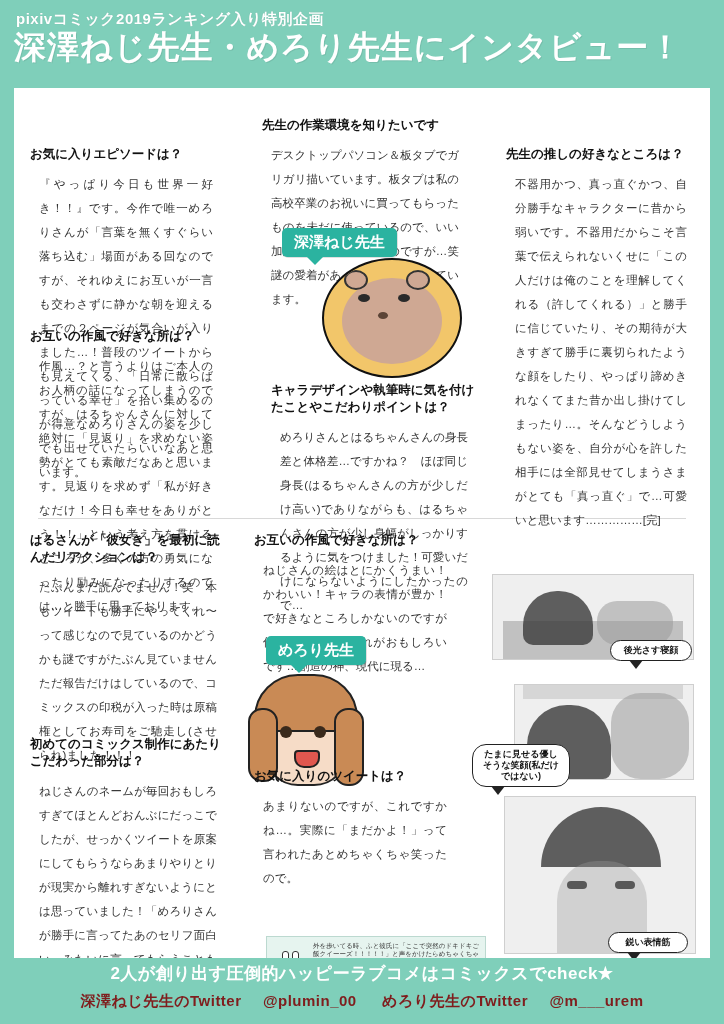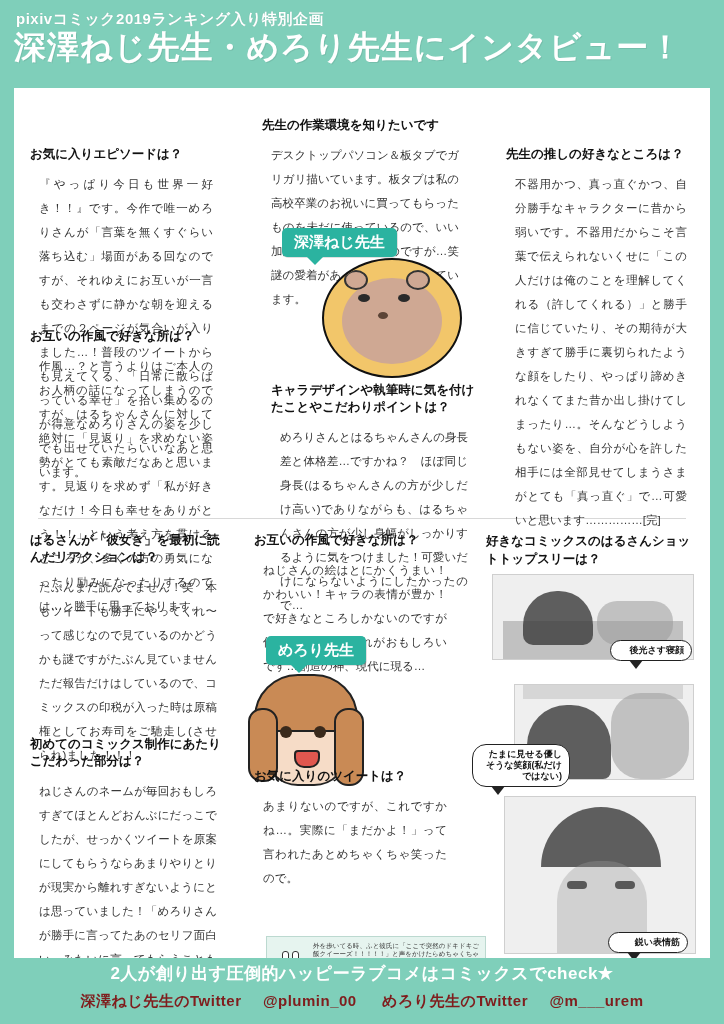--- a/index.html
+++ b/index.html
@@ -72,21 +72,21 @@
     position:absolute;overflow:hidden;
   }
   .mono .sh{
     position:absolute;background:#9a9a9a;opacity:.55;
   }
   .mono .dk{position:absolute;background:#3a3a3a;opacity:.8;}
   
   .bub{
     position:absolute;background:#fff;border:1.5px solid #222;
     border-radius:14px;font-size:9px;line-height:11px;color:#111;
-    padding:4px 7px;text-align:right;font-weight:bold;
+    padding:4px 7px;text-align:center;font-weight:bold;
   }
   .bub:after{
     content:"";position:absolute;width:0;height:0;
   }
   .bub.b1:after{left:18px;bottom:-9px;border-left:7px solid transparent;border-right:7px solid transparent;border-top:9px solid #222;}
   
   .footer{
     position:absolute;left:0;bottom:0;width:724px;height:66px;background:#7fcfba;
   }
   .f1{
@@ -194,23 +194,20 @@
       <div style="position:absolute;left:38px;top:58px;width:12px;height:12px;background:#3a2a1c;border-radius:50%;"></div>
       <div style="position:absolute;left:72px;top:58px;width:12px;height:12px;background:#3a2a1c;border-radius:50%;"></div>
       <div style="position:absolute;left:52px;top:82px;width:22px;height:14px;background:#e0574f;border:2px solid #222;border-radius:4px 4px 10px 10px;"></div>
     </div>
 
     <div class="blk" style="left:240px;top:680px;width:202px;">
       <p class="q">お気に入りのツイートは？</p>
       <p class="a">あまりないのですが、これですかね…。実際に「まだかよ！」って言われたあとめちゃくちゃ笑ったので。</p>
     </div>
 
-    <div class="blk" style="left:472px;top:444px;width:214px;">
-      <p class="q" style="line-height:18px;">好きなコミックスのはるさんショットトップスリーは？</p>
-    </div>
 
     <div class="mono" style="left:478px;top:486px;width:200px;height:84px;">
       <div class="sh" style="left:10px;top:46px;width:180px;height:38px;"></div>
       <div class="dk" style="left:30px;top:16px;width:70px;height:54px;border-radius:34px 34px 10px 10px;"></div>
       <div class="sh" style="left:104px;top:26px;width:76px;height:44px;border-radius:20px;"></div>
     </div>
     <div class="bub b1" style="left:596px;top:552px;width:66px;">後光さす寝顔</div>
 
     <div class="mono" style="left:500px;top:596px;width:178px;height:94px;">
       <div class="dk" style="left:12px;top:20px;width:84px;height:74px;border-radius:40px 40px 8px 8px;"></div>

